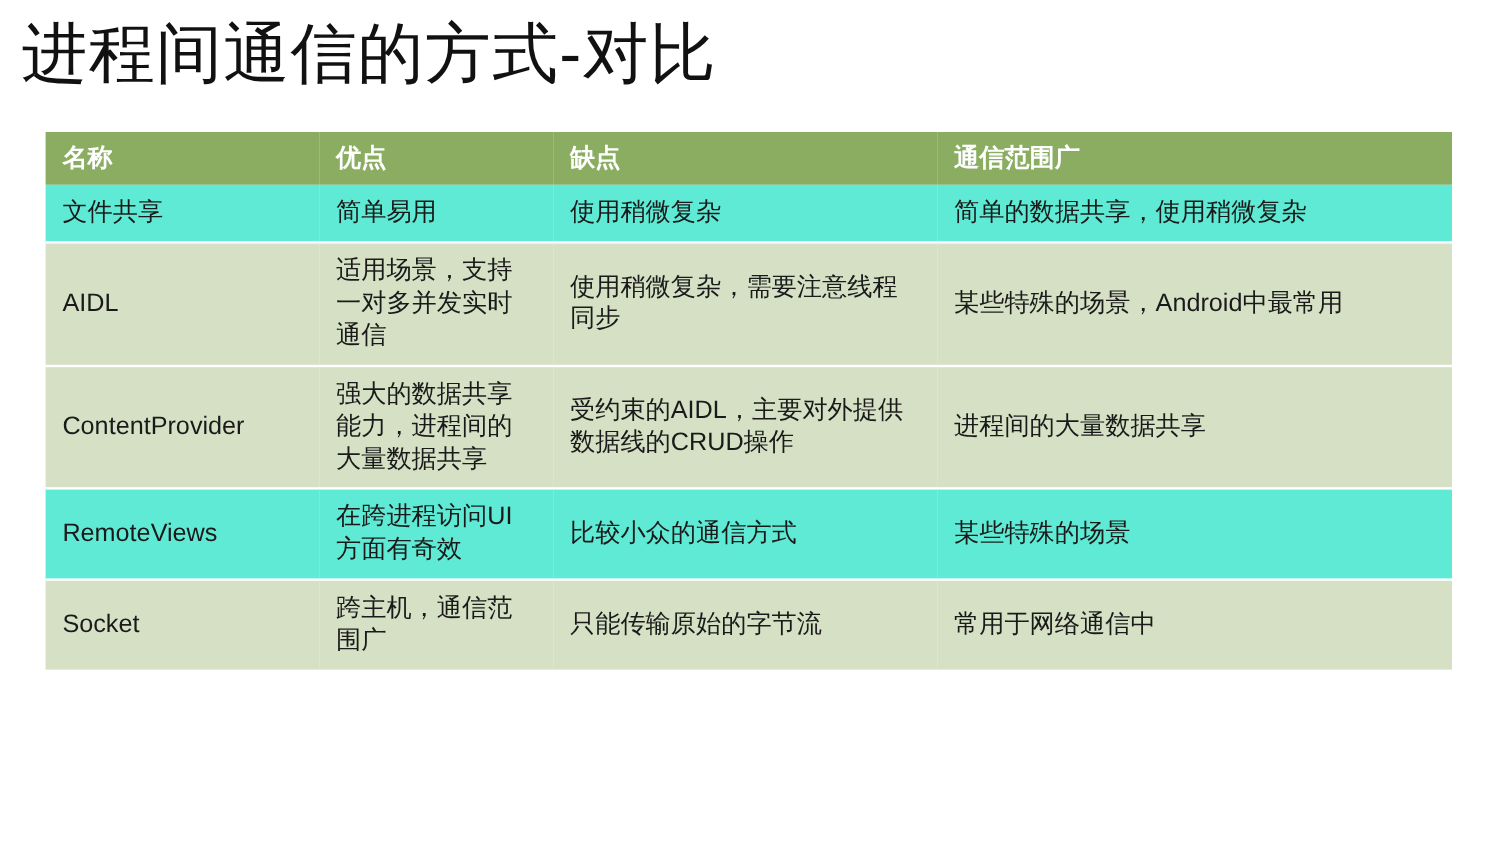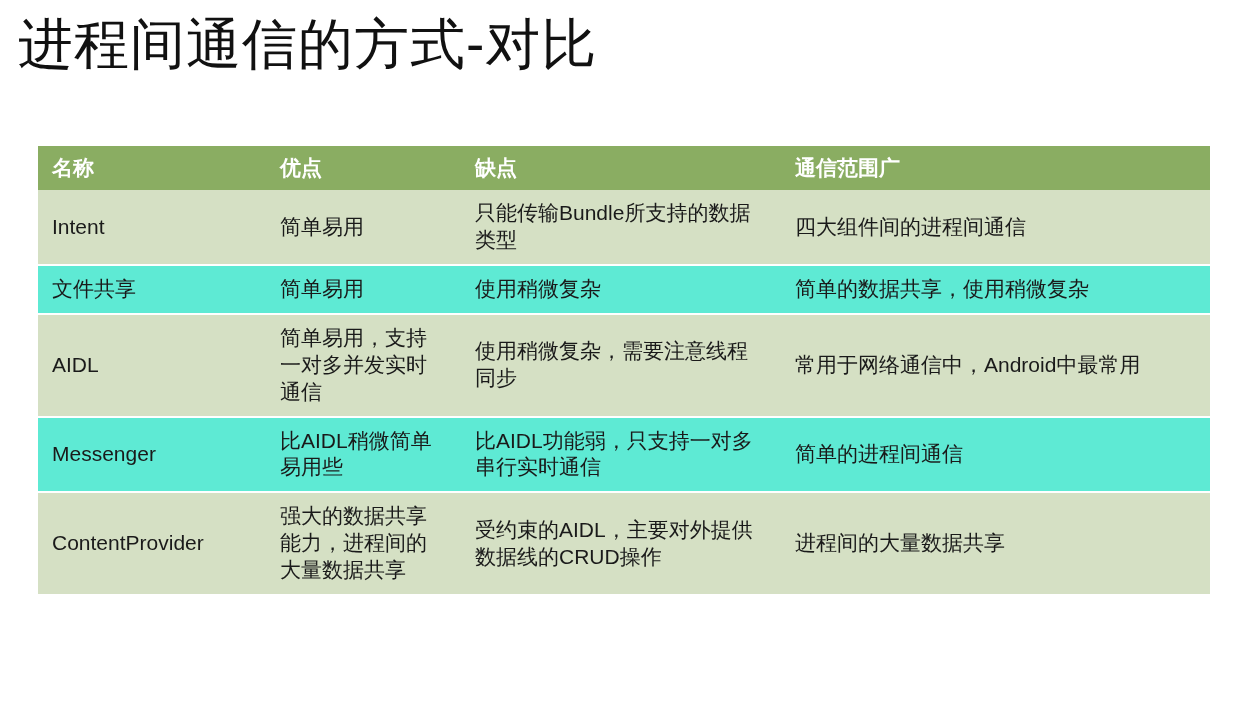--- a/index.html
+++ b/index.html
@@ -33,21 +33,20 @@
   .table-wrap {
     position: absolute;
     left: 38px;
     top: 110px;
     width: 1172px;
   }
   table.compare {
     border-collapse: collapse;
     width: 100%;
     table-layout: fixed;
-    margin-top: 36px;
   }
   table.compare col.c0 { width: 228px; }
   table.compare col.c1 { width: 195px; }
   table.compare col.c2 { width: 320px; }
   table.compare col.c3 { width: 429px; }
 
   table.compare thead th {
     background: #8aad62;
     color: #ffffff;
     font-size: 21px;
@@ -88,47 +87,47 @@
       </colgroup>
       <thead>
         <tr>
           <th>名称</th>
           <th>优点</th>
           <th>缺点</th>
           <th>通信范围广</th>
         </tr>
       </thead>
       <tbody>
-        <tr class="odd">
-          <td>Intent</td>
-          <td>简单易用</td>
-          <td>只能传输Bundle所支持的数据类型</td>
-          <td>四大组件间的进程间通信</td>
-        </tr>
         <tr class="even">
           <td>文件共享</td>
           <td>简单易用</td>
           <td>使用稍微复杂</td>
           <td>简单的数据共享，使用稍微复杂</td>
         </tr>
         <tr class="odd">
           <td>AIDL</td>
-          <td>简单易用，支持一对多并发实时通信</td>
+          <td>适用场景，支持一对多并发实时通信</td>
           <td>使用稍微复杂，需要注意线程同步</td>
-          <td>常用于网络通信中，Android中最常用</td>
-        </tr>
-        <tr class="even">
-          <td>Messenger</td>
-          <td>比AIDL稍微简单易用些</td>
-          <td>比AIDL功能弱，只支持一对多串行实时通信</td>
-          <td>简单的进程间通信</td>
+          <td>某些特殊的场景，Android中最常用</td>
         </tr>
         <tr class="odd">
           <td>ContentProvider</td>
           <td>强大的数据共享能力，进程间的大量数据共享</td>
           <td>受约束的AIDL，主要对外提供数据线的CRUD操作</td>
           <td>进程间的大量数据共享</td>
+        </tr>
+        <tr class="even">
+          <td>RemoteViews</td>
+          <td>在跨进程访问UI方面有奇效</td>
+          <td>比较小众的通信方式</td>
+          <td>某些特殊的场景</td>
+        </tr>
+        <tr class="odd">
+          <td>Socket</td>
+          <td>跨主机，通信范围广</td>
+          <td>只能传输原始的字节流</td>
+          <td>常用于网络通信中</td>
         </tr>
       </tbody>
     </table>
   </div>
 
 </div>
 
 </body></html>

